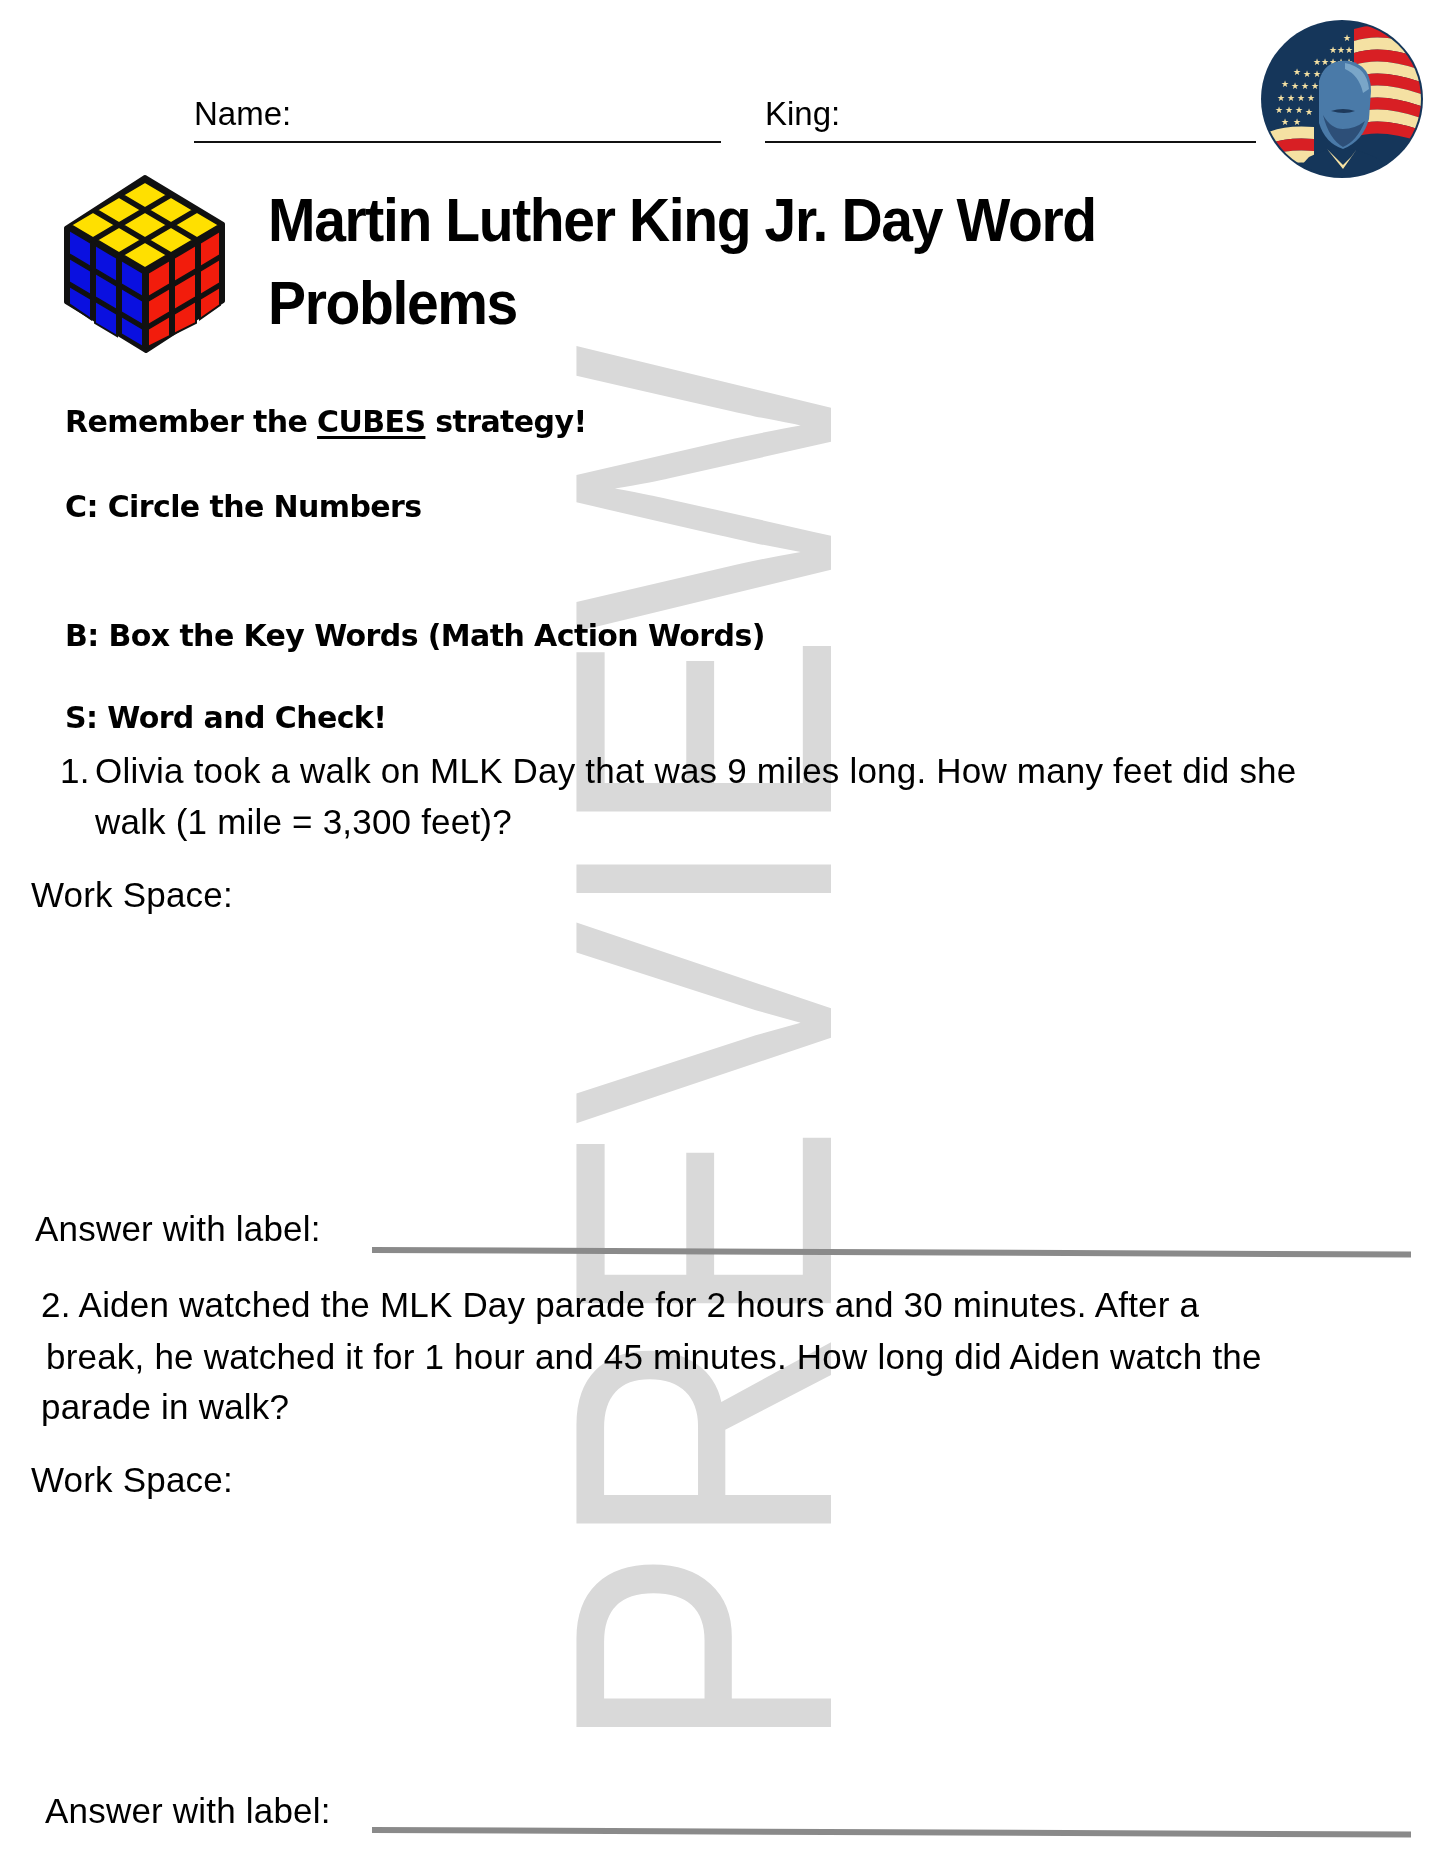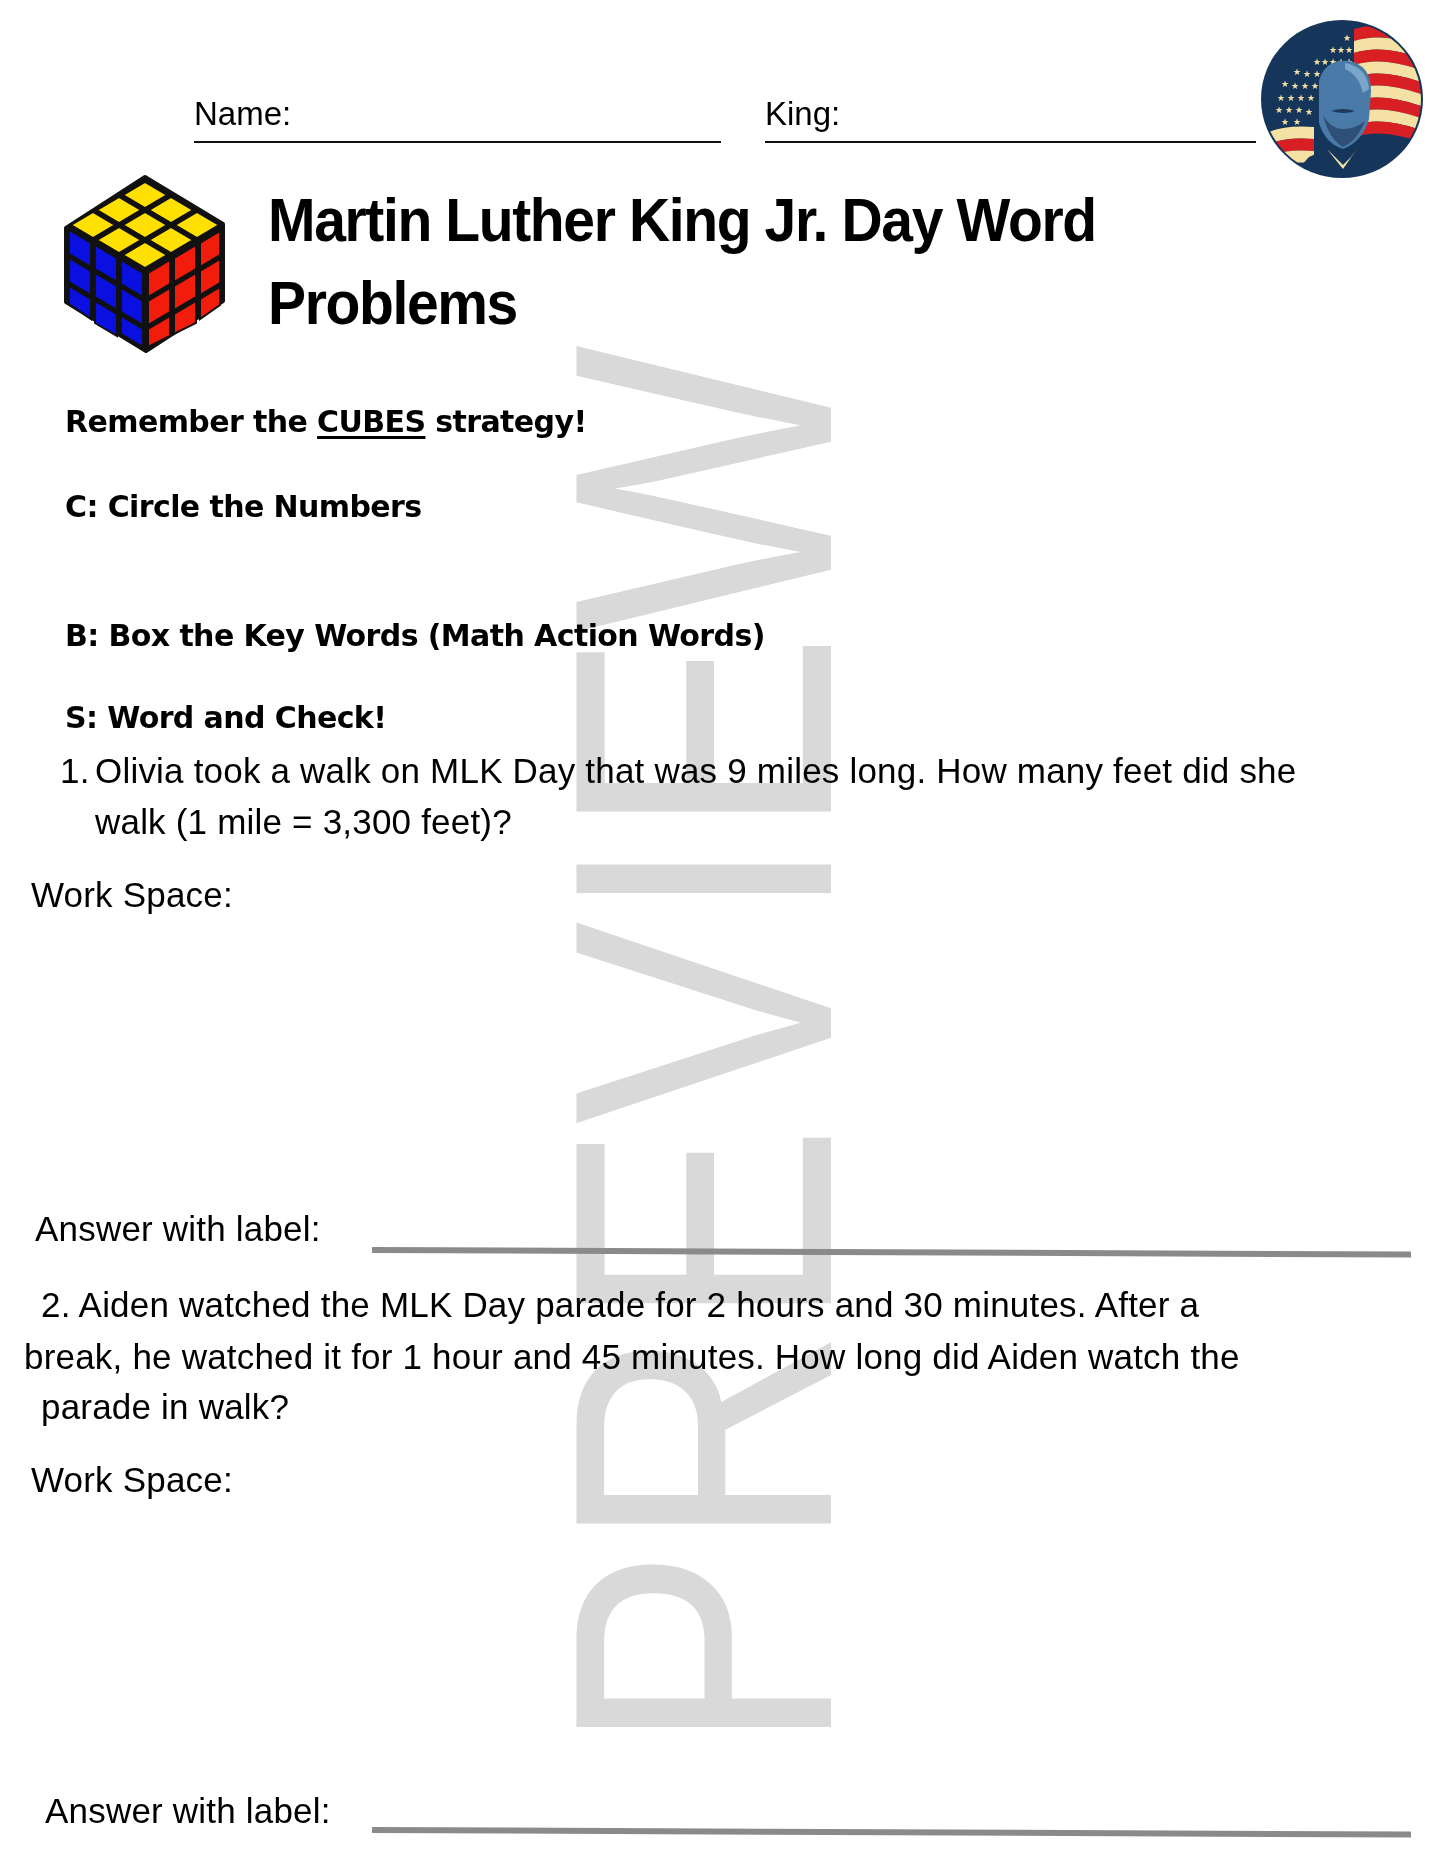--- a/index.html
+++ b/index.html
@@ -158,21 +158,21 @@
     <div class="abs light prob" style="left:95px; top:753px;">Olivia took a walk on MLK Day that was 9 miles long. How many feet did she</div>
     <div class="abs light prob" style="left:95px; top:804px;">walk (1 mile = 3,300 feet)?</div>
     <div class="abs light prob" style="left:31px; top:877px;">Work Space:</div>
     <div class="abs" style="left:31px; top:920px; width:1380px; height:270px;"></div>
     <div class="abs light prob" style="left:35px; top:1211px;">Answer with label:</div>
     <div class="answer-line" style="left:372px; top:1247px; width:1039px; transform: rotate(0.25deg); transform-origin:left center;"></div>
   </div>
 
   <div>
     <div class="abs light prob" style="left:41px; top:1287px;">2. Aiden watched the MLK Day parade for 2 hours and 30 minutes. After a</div>
-    <div class="abs light prob" style="left:24px; top:1339px;">break, he watched it for 1 hour and 45 minutes. How long did Aiden watch the</div>
+    <div class="abs light prob" style="left:46px; top:1339px;">break, he watched it for 1 hour and 45 minutes. How long did Aiden watch the</div>
     <div class="abs light prob" style="left:41px; top:1389px;">parade in walk?</div>
     <div class="abs light prob" style="left:31px; top:1462px;">Work Space:</div>
     <div class="abs" style="left:31px; top:1505px; width:1380px; height:270px;"></div>
     <div class="abs light prob" style="left:45px; top:1793px;">Answer with label:</div>
     <div class="answer-line" style="left:372px; top:1827px; width:1039px; transform: rotate(0.25deg); transform-origin:left center;"></div>
   </div>
 
 </div>
 
 </body></html>

